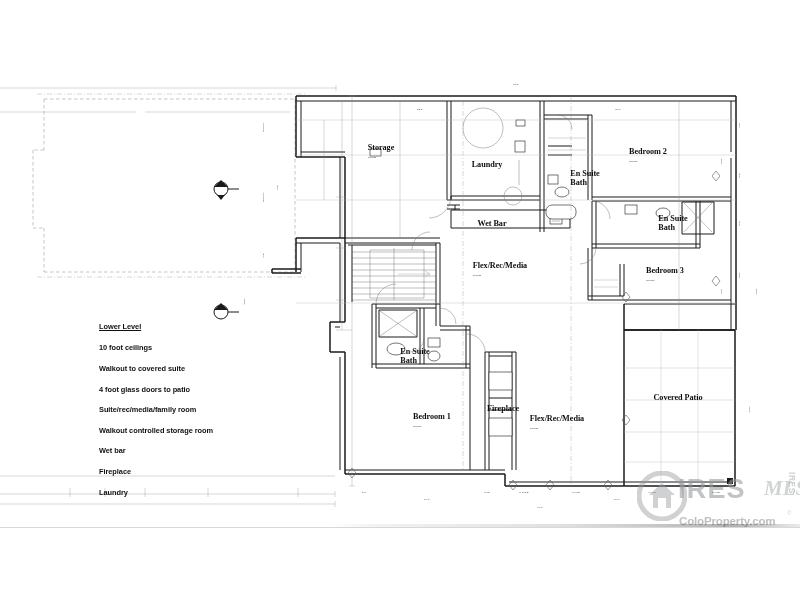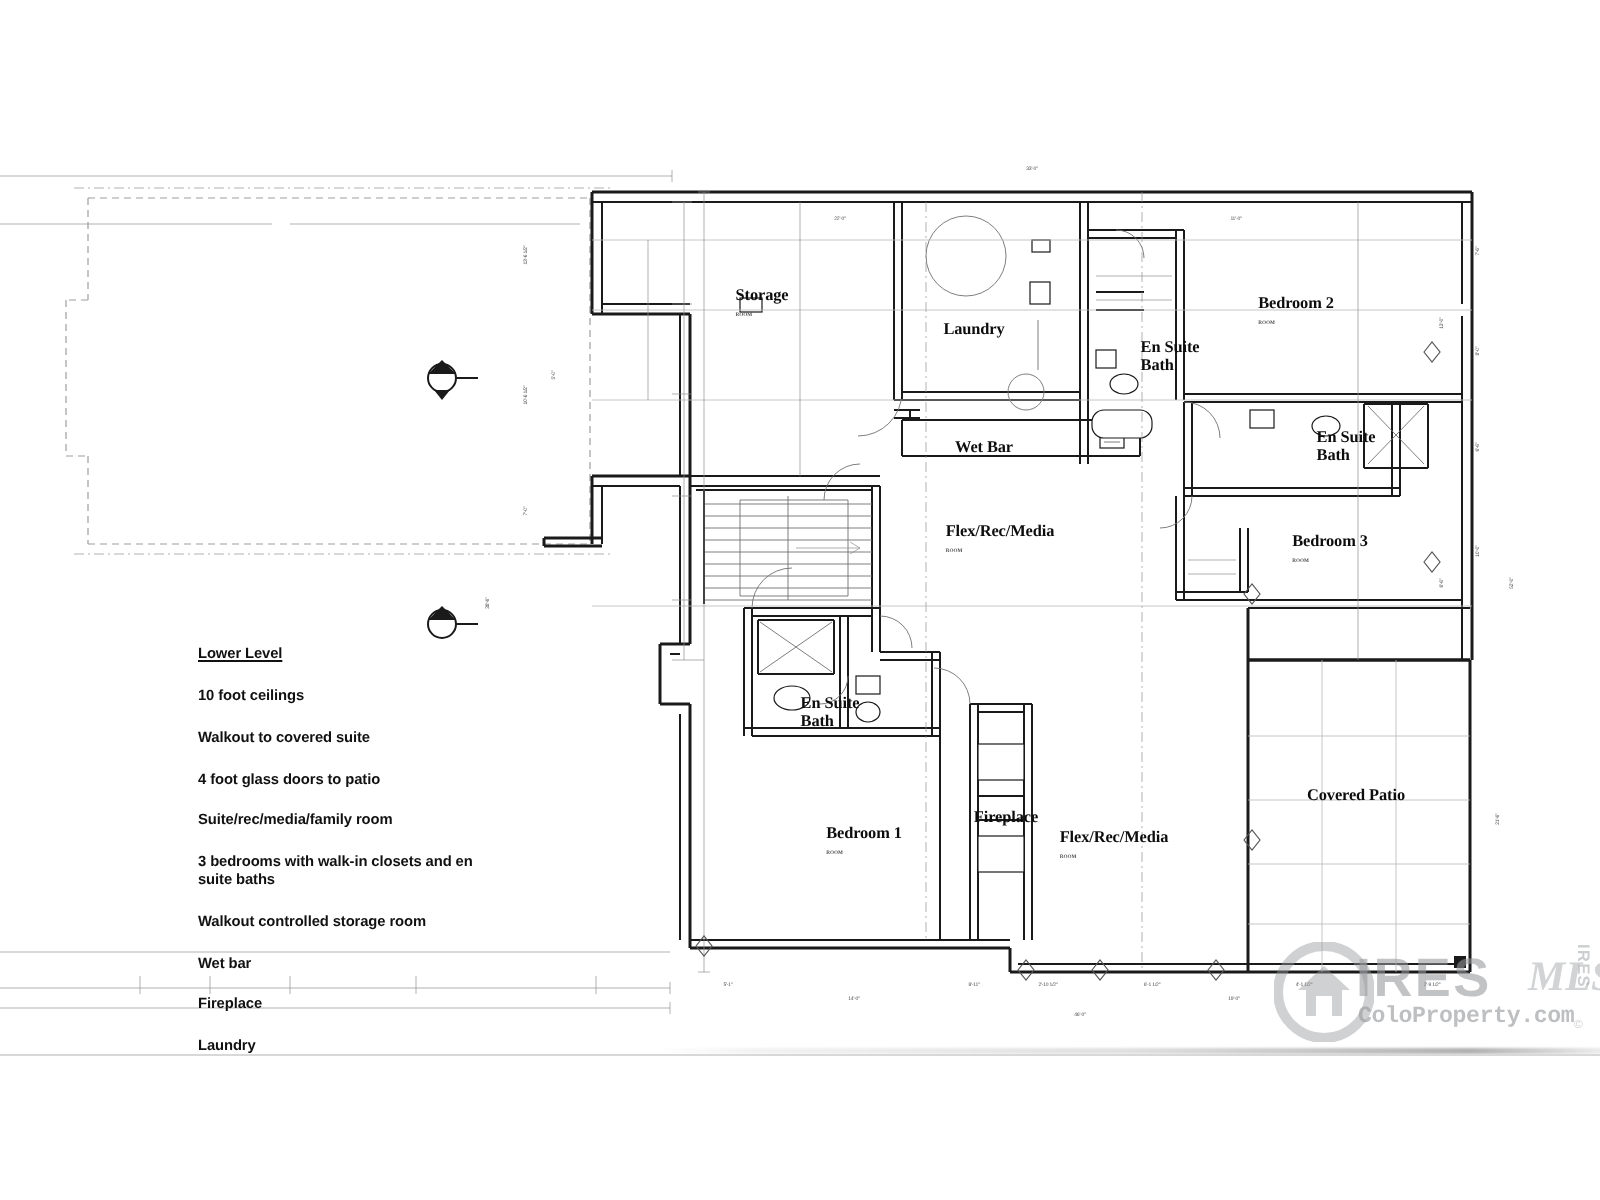--- a/index.html
+++ b/index.html
@@ -153,22 +153,22 @@
     top: 6px;
     font-family: "Liberation Serif", serif;
     font-style: italic;
     font-size: 21px;
     font-weight: bold;
     color: rgba(172,174,177,0.55);
   }
   #wm-site {
     position: absolute;
     left: 42px;
-    top: 32px;
-    font-family: Liberation Mono, monospace;
+    top: 44px;
+    font-family: Liberation Sans, sans-serif;
     font-size: 11.6px;
     font-weight: bold;
     color: rgba(150,152,155,0.62);
     letter-spacing: -0.2px;
   }
   #wm-vert {
     position: absolute;
     left: 150px;
     top: 2px;
     font-family: "Liberation Sans", sans-serif;
@@ -536,21 +536,20 @@
         <path d="M622,420 l4,-5 l4,5 l-4,5 z" fill="none" stroke="#555" stroke-width="0.6"></path>
       </g>
     </svg>
 
     <div id="notes">
       <div class="note-line title">Lower Level</div>
       <div class="note-line">10 foot ceilings</div>
       <div class="note-line">Walkout to covered suite</div>
       <div class="note-line">4 foot glass doors to patio</div>
       <div class="note-line">Suite/rec/media/family room</div>
-      <div class="note-line two-line">3 bedrooms with walk-in closets and en suite baths</div>
       <div class="note-line">Walkout controlled storage room</div>
       <div class="note-line">Wet bar</div>
       <div class="note-line">Fireplace</div>
       <div class="note-line">Laundry</div>
     </div>
 
     <div id="room-labels">
         <div class="room-label" style="left: 381px; top: 143px;">
           <div>Storage</div>
           <span class="room-sub">ROOM</span>

